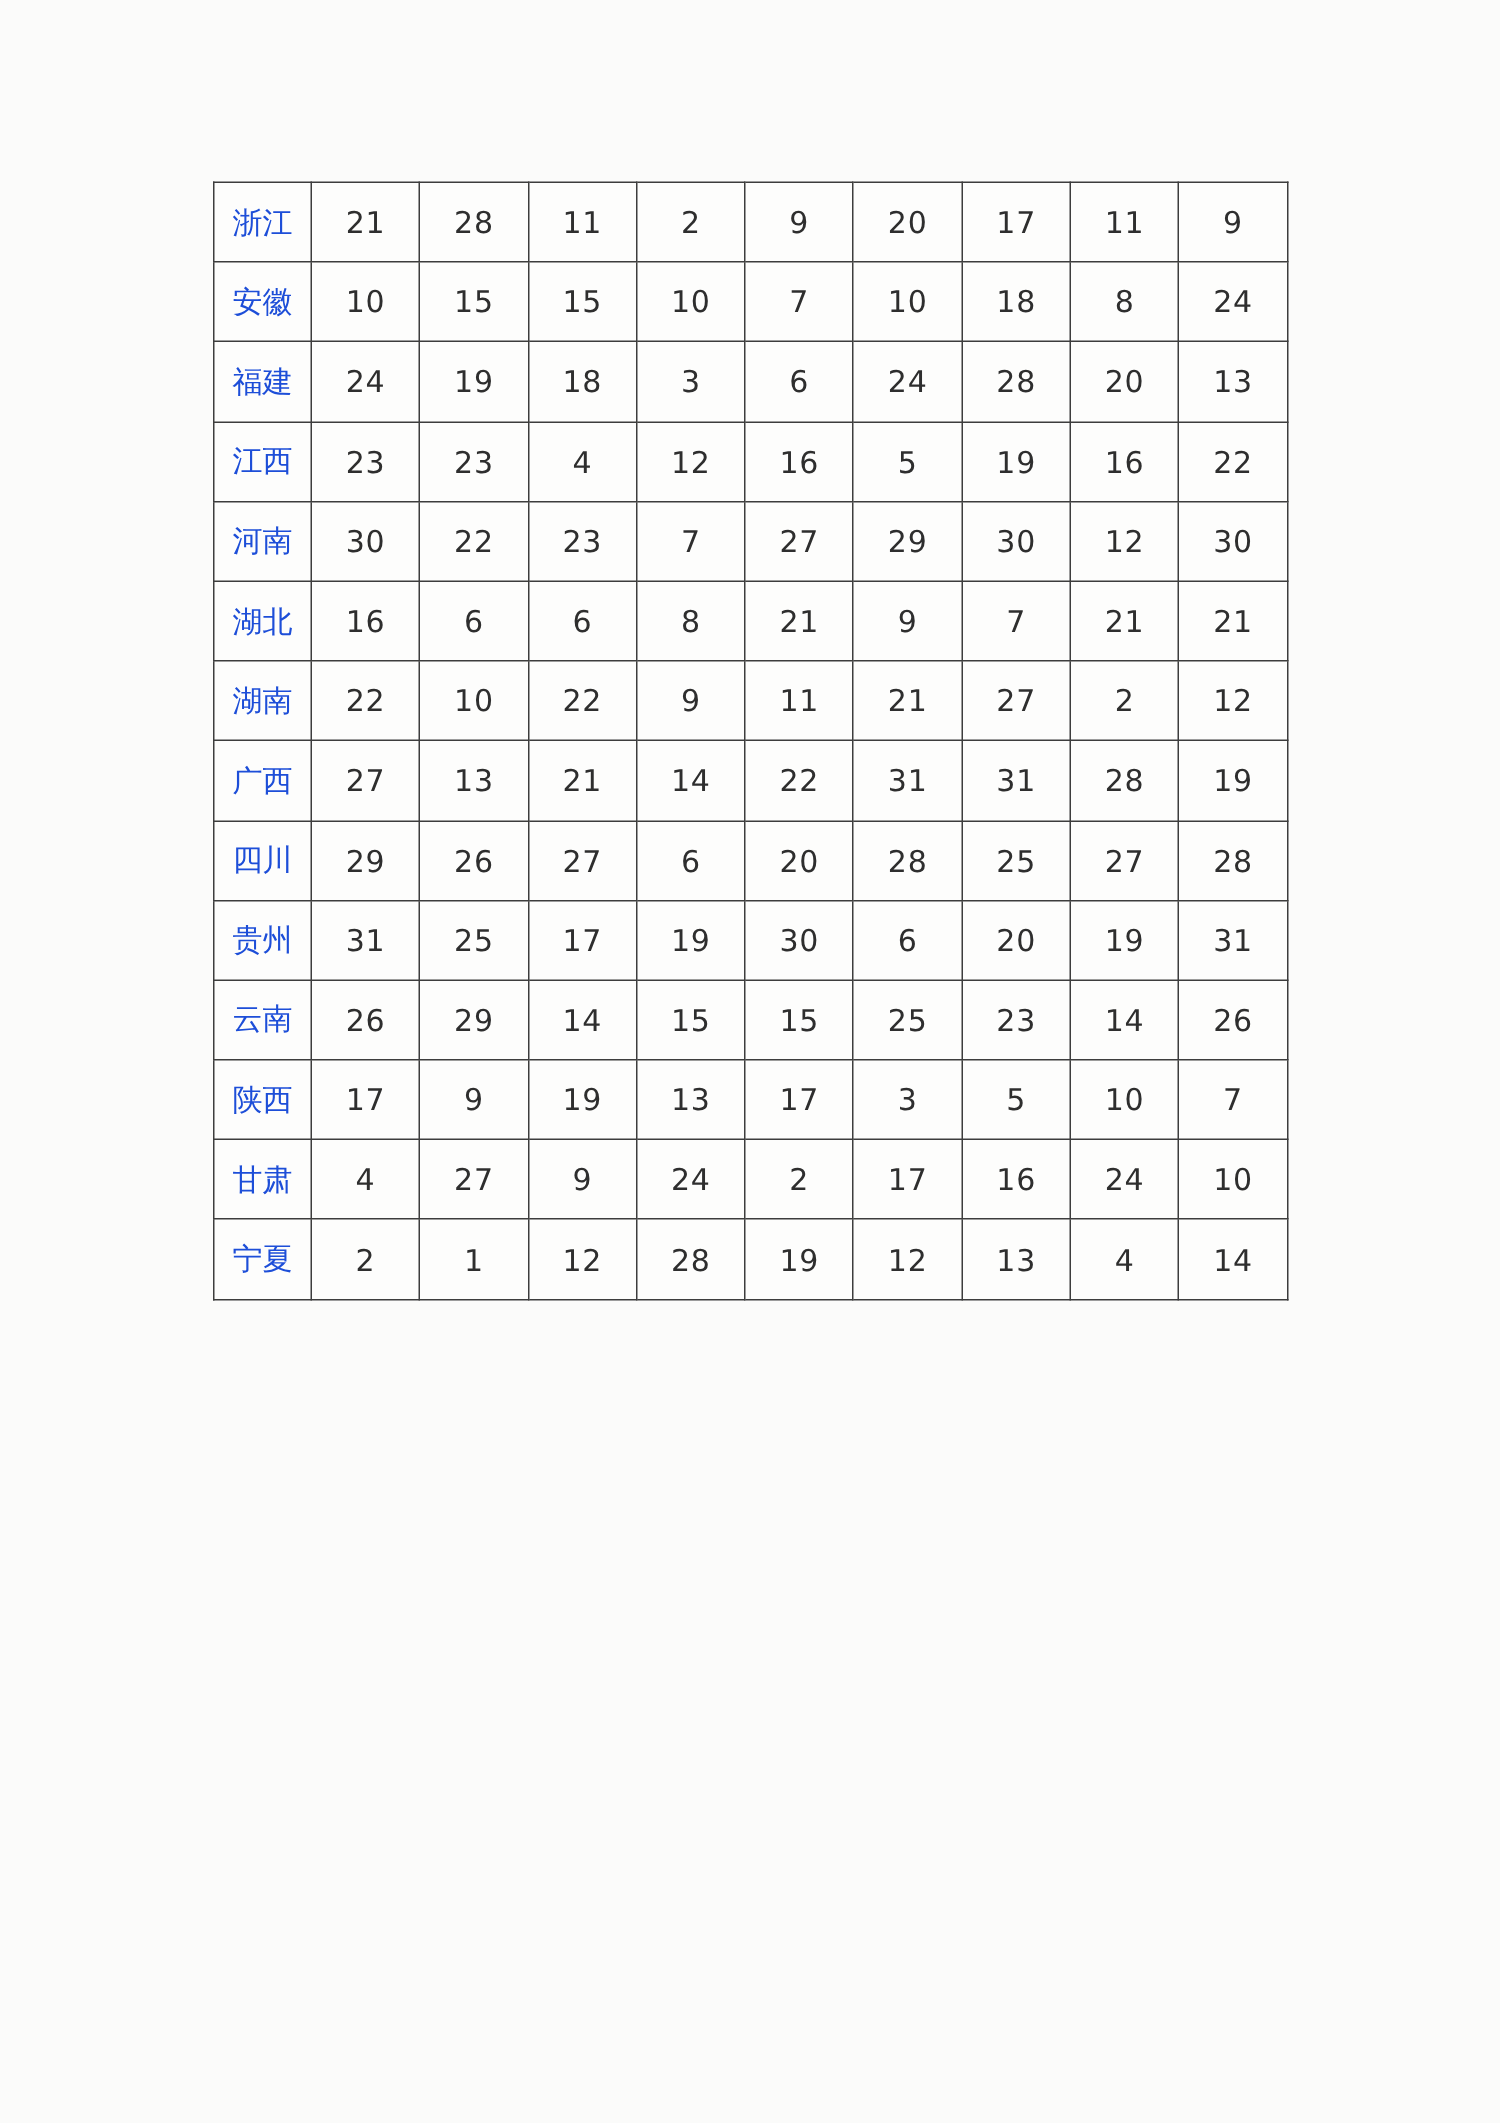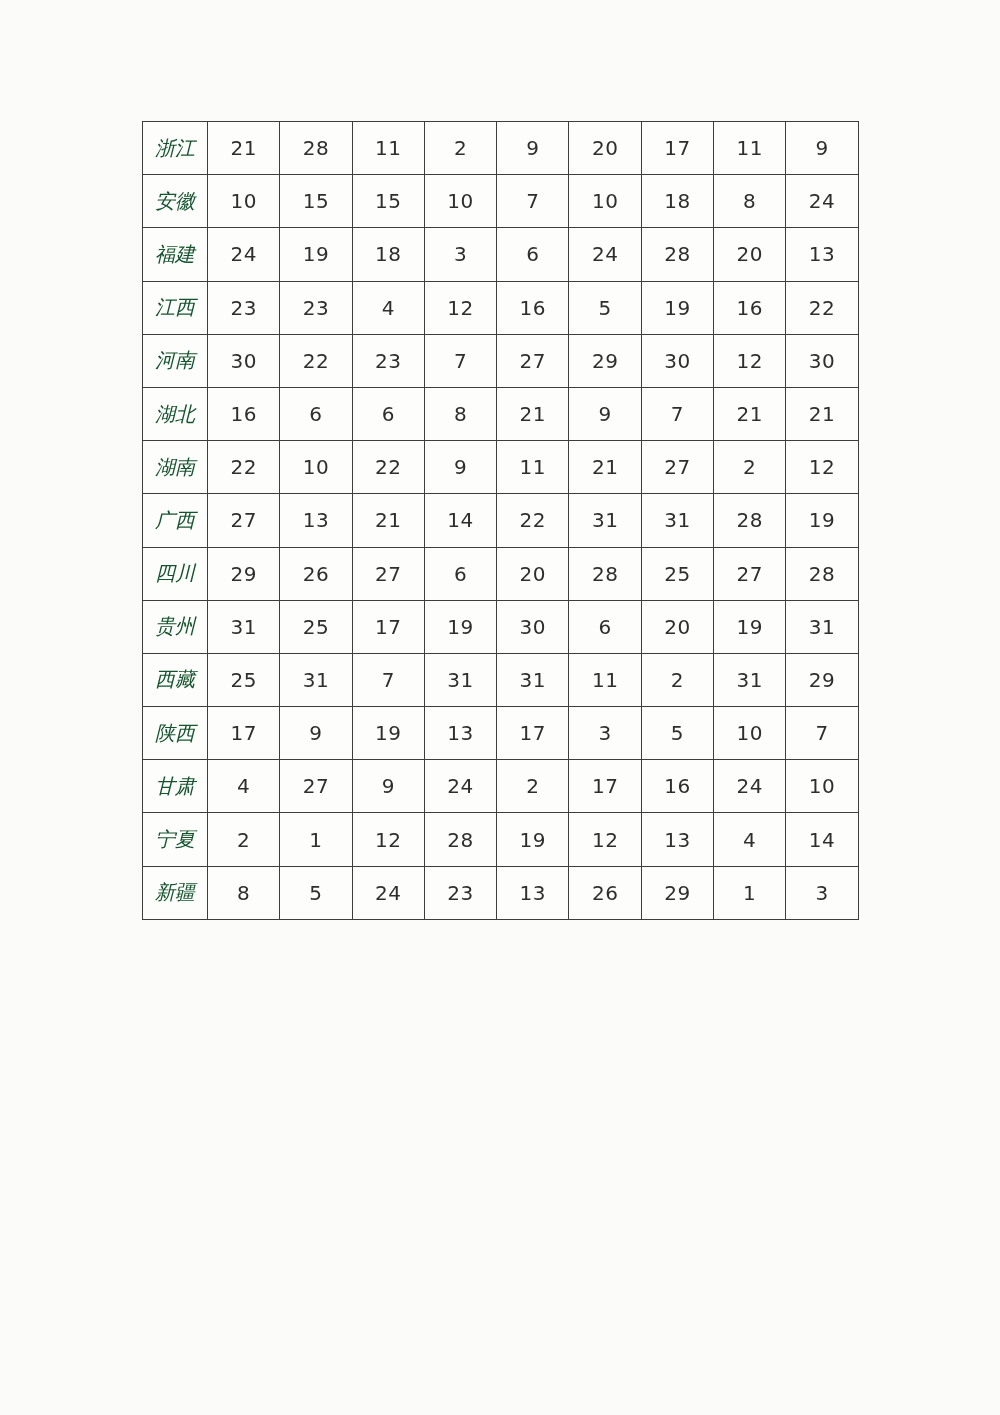--- a/index.html
+++ b/index.html
@@ -33,23 +33,22 @@
     text-align: center;
     vertical-align: middle;
     font-size: 20px;
     color: #2e2e2e;
     background: #fdfdfc;
     padding: 0;
     letter-spacing: 0.5px;
   }
   table.data-table td.province {
     font-size: 20px;
-    color: #14532d;
+    color: #1d4ed8;
     letter-spacing: 0;
-    font-style: italic;
   }
   col.province-col { width: 65px; }
   col.num-col { width: 72.3px; }
 </style>
 </head>
 <body>
 
 <div class="page">
   <table class="data-table">
     <colgroup>
@@ -179,30 +178,30 @@
           <td>25</td>
           <td>17</td>
           <td>19</td>
           <td>30</td>
           <td>6</td>
           <td>20</td>
           <td>19</td>
           <td>31</td>
         </tr>
         <tr>
-          <td class="province">西藏</td>
+          <td class="province">云南</td>
+          <td>26</td>
+          <td>29</td>
+          <td>14</td>
+          <td>15</td>
+          <td>15</td>
           <td>25</td>
-          <td>31</td>
-          <td>7</td>
-          <td>31</td>
-          <td>31</td>
-          <td>11</td>
-          <td>2</td>
-          <td>31</td>
-          <td>29</td>
+          <td>23</td>
+          <td>14</td>
+          <td>26</td>
         </tr>
         <tr>
           <td class="province">陕西</td>
           <td>17</td>
           <td>9</td>
           <td>19</td>
           <td>13</td>
           <td>17</td>
           <td>3</td>
           <td>5</td>
@@ -225,28 +224,16 @@
           <td class="province">宁夏</td>
           <td>2</td>
           <td>1</td>
           <td>12</td>
           <td>28</td>
           <td>19</td>
           <td>12</td>
           <td>13</td>
           <td>4</td>
           <td>14</td>
-        </tr>
-        <tr>
-          <td class="province">新疆</td>
-          <td>8</td>
-          <td>5</td>
-          <td>24</td>
-          <td>23</td>
-          <td>13</td>
-          <td>26</td>
-          <td>29</td>
-          <td>1</td>
-          <td>3</td>
         </tr>
       </tbody>
   </table>
 </div>
 
 </body></html>

